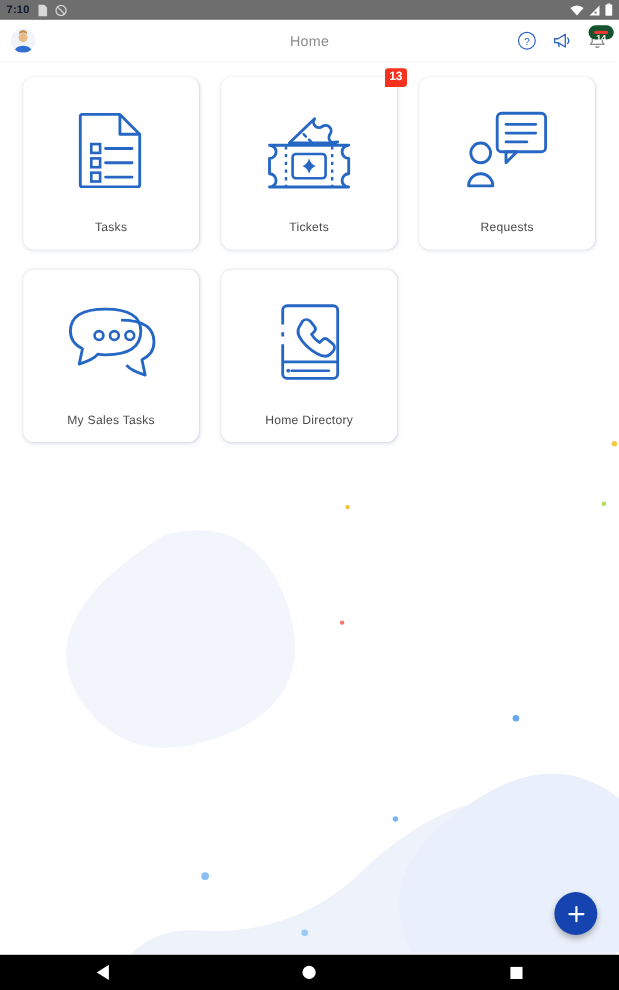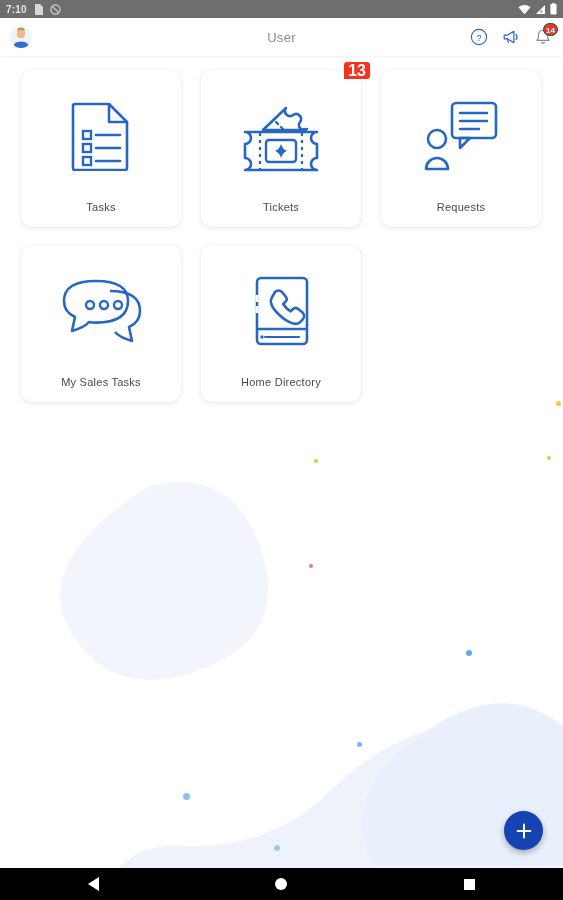--- a/index.html
+++ b/index.html
@@ -11,21 +11,21 @@
   }
   #app {
     position:relative;
     width:563px; height:900px;
     background:#ffffff;
     display:flex; flex-direction:column;
   }
 
   
   .statusbar {
-    height:18px; background:#6e6e6e; color:#e5e5e5;
+    height:18px; background:#6e6e6e; color:#0f172a;
     display:flex; align-items:center; justify-content:space-between;
     padding:0 6px; flex:0 0 18px; position:relative; z-index:40;
   }
   .sb-left { display:flex; align-items:center; gap:7px; }
   .sb-time { font-size:10px; font-weight:bold; letter-spacing:.2px; }
   .sb-right { display:flex; align-items:center; gap:4px; }
   .sb-icon { display:block; }
 
   
   .appbar {
@@ -47,21 +47,21 @@
   .appbar-actions {
     margin-left:auto; display:flex; align-items:center; gap:12px;
     position:relative; z-index:2;
   }
   .act { position:relative; width:20px; height:20px; display:block; }
   .bell-badge {
     position:absolute; top:-4px; right:-5px;
     min-width:13px; height:13px; padding:0 2px;
     background:#e53935; color:#fff; border-radius:7px;
     font-size:8px; font-weight:bold; line-height:13px;
-    text-align:center; border:1px solid #14532d;
+    text-align:center; border:5px solid #14532d;
   }
 
   
   .canvas { position:relative; flex:1 1 auto; overflow:hidden; background:#fff; }
   .blobs { position:absolute; inset:0; pointer-events:none; }
   .dot { position:absolute; border-radius:50%; pointer-events:none; }
 
   
   .grid {
     position:relative; z-index:5;
@@ -84,21 +84,21 @@
   }
   .card-label {
     font-size:11px; color:#4a4a4a; letter-spacing:.25px;
     padding-bottom:14px; text-align:center;
   }
   .card-badge {
     position:absolute; top:-8px; right:-9px;
     min-width:20px; height:17px; padding:0 4px;
     background:#f4321e; color:#fff;
     border-radius:3px 3px 3px 0;
-    font-size:16px; font-weight:bold; line-height:17px;
+    font-size:11px; font-weight:bold; line-height:17px;
     text-align:center;
   }
 
   
   .fab {
     position:absolute; right:20px; bottom:18px;
     width:39px; height:39px; border-radius:50%;
     background:#1544b0;
     box-shadow:0 3px 6px rgba(0,0,0,0.30);
     display:flex; align-items:center; justify-content:center;
@@ -151,21 +151,21 @@
 
     <div class="avatar">
       <svg width="22" height="22" viewBox="0 0 22 22">
         <rect width="22" height="22" fill="#f0f3f8"></rect>
         <circle cx="11" cy="8.2" r="4.1" fill="#e8b98a"></circle>
         <path d="M7.3 5.2 q3.8 -3.1 7.4 0 q0.2 -3.6 -3.7 -3.6 q-3.9 0 -3.7 3.6z" fill="#c98a48"></path>
         <path d="M2.8 22 q0.6 -6.4 8.2 -6.4 q7.6 0 8.2 6.4 z" fill="#2f6fd0"></path>
       </svg>
     </div>
 
-    <div class="appbar-title">User</div>
+    <div class="appbar-title">Home</div>
 
     <div class="appbar-actions">
 
       <span class="act">
         <svg width="20" height="20" viewBox="0 0 20 20">
           <circle cx="10" cy="10" r="7.6" fill="none" stroke="#2c63c0" stroke-width="1.1"></circle>
           <text x="10" y="13.6" font-size="9" font-family="Liberation Sans, sans-serif" fill="#2c63c0" text-anchor="middle">?</text>
         </svg>
       </span>
 

